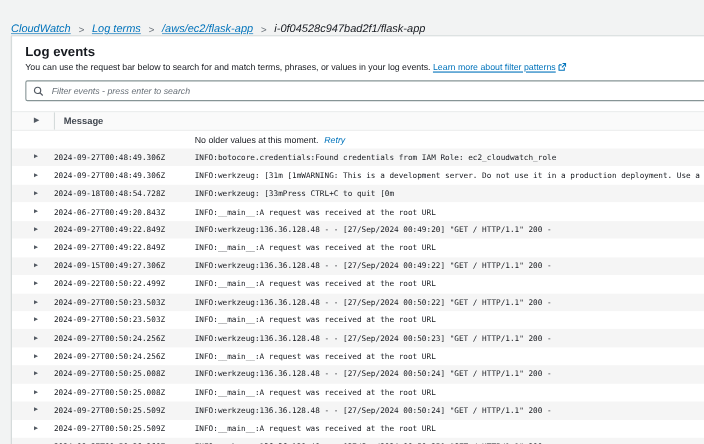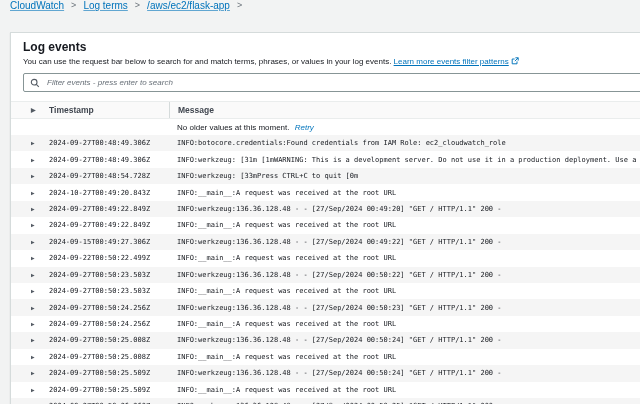--- a/index.html
+++ b/index.html
@@ -10,24 +10,25 @@
     background: #f2f3f3;
     overflow: hidden;
     font-family: "Liberation Sans", sans-serif;
     color: #16191f;
   }
 
   
   .breadcrumb {
     height: 32px;
     display: flex;
-    align-items: flex-start;
+    align-items: flex-end;
     padding-left: 10px;
     font-size: 10px;
     white-space: nowrap;
+    font-style: italic;
   }
   .breadcrumb a.crumb-link {
     color: #0073bb;
     text-decoration: underline;
     text-decoration-color: rgba(0,115,187,.6);
     cursor: pointer;
   }
   .breadcrumb .crumb-current { color: #16191f; }
   .breadcrumb .crumb-sep {
     color: #687078;
@@ -152,45 +153,45 @@
 
 <div class="screen">
 
   <div class="breadcrumb">
     <a class="crumb-link">CloudWatch</a>
     <span class="crumb-sep">&gt;</span>
     <a class="crumb-link">Log terms</a>
     <span class="crumb-sep">&gt;</span>
     <a class="crumb-link">/aws/ec2/flask-app</a>
     <span class="crumb-sep">&gt;</span>
+    <span class="crumb-current">i-0f04528c947bad2f1/flask-app</span>
   </div>
 
   <div class="panel">
     <div class="panel-header">
       <h1 class="panel-title">Log events</h1>
       <p class="panel-desc">
         <span>You can use the request bar below to search for and match terms, phrases, or values in your log events.</span>
-        <a class="learn-link">Learn more events filter patterns</a><span class="ext-icon"><svg width="8" height="8" viewBox="0 0 10 10">
+        <a class="learn-link">Learn more about filter patterns</a><span class="ext-icon"><svg width="8" height="8" viewBox="0 0 10 10">
               <path d="M1.5 2.5 h3 M1.5 2.5 v6 h6 v-3" fill="none" stroke="#0073bb" stroke-width="1.2"></path>
               <path d="M5.5 1 h3.5 v3.5 M9 1 L4.8 5.2" fill="none" stroke="#0073bb" stroke-width="1.2"></path>
             </svg></span>
       </p>
       <div class="search-box">
         <svg width="10" height="10" viewBox="0 0 12 12">
             <circle cx="5" cy="5" r="3.4" fill="none" stroke="#545b64" stroke-width="1.3"></circle>
             <line x1="7.6" y1="7.6" x2="10.6" y2="10.6" stroke="#545b64" stroke-width="1.3"></line>
           </svg>
         <input class="search-input" type="text" placeholder="Filter events - press enter to search" style="">
       </div>
     </div>
 
     <div class="log-table">
       <div class="t-row thead">
         <div class="col-arrow expand-arrow">▶</div>
-        <div class="col-ts">Timestamp</div>
         <div class="col-msg">Message</div>
       </div>
 
       <div class="t-row no-older">
         <div class="col-arrow"></div>
         <div class="col-ts"></div>
         <div class="col-msg">
           <span>No older values at this moment.</span>
           <a class="retry-link">Retry</a>
         </div>
@@ -204,27 +205,27 @@
   </div>
 
   <div class="t-row log-row">
     <div class="col-arrow expand-arrow">▶</div>
     <div class="col-ts">2024-09-27T00:48:49.306Z</div>
     <div class="col-msg">INFO:werkzeug: [31m [1mWARNING: This is a development server. Do not use it in a production deployment. Use a production WSGI server instead.</div>
   </div>
 
   <div class="t-row log-row">
     <div class="col-arrow expand-arrow">▶</div>
-    <div class="col-ts">2024-09-27T00:48:54.728Z</div>
+    <div class="col-ts">2024-09-18T00:48:54.728Z</div>
     <div class="col-msg">INFO:werkzeug: [33mPress CTRL+C to quit [0m</div>
   </div>
 
   <div class="t-row log-row">
     <div class="col-arrow expand-arrow">▶</div>
-    <div class="col-ts">2024-10-27T00:49:20.843Z</div>
+    <div class="col-ts">2024-06-27T00:49:20.843Z</div>
     <div class="col-msg">INFO:__main__:A request was received at the root URL</div>
   </div>
 
   <div class="t-row log-row">
     <div class="col-arrow expand-arrow">▶</div>
     <div class="col-ts">2024-09-27T00:49:22.849Z</div>
     <div class="col-msg">INFO:werkzeug:136.36.128.48 - - [27/Sep/2024 00:49:20] "GET / HTTP/1.1" 200 -</div>
   </div>
 
   <div class="t-row log-row">

